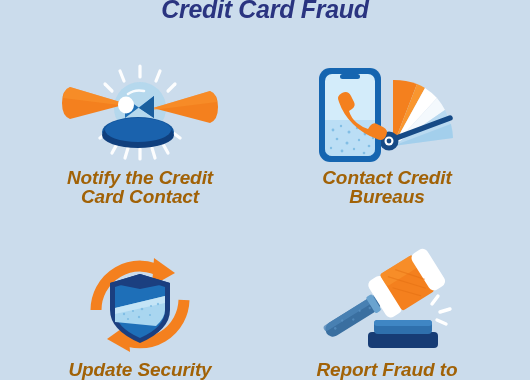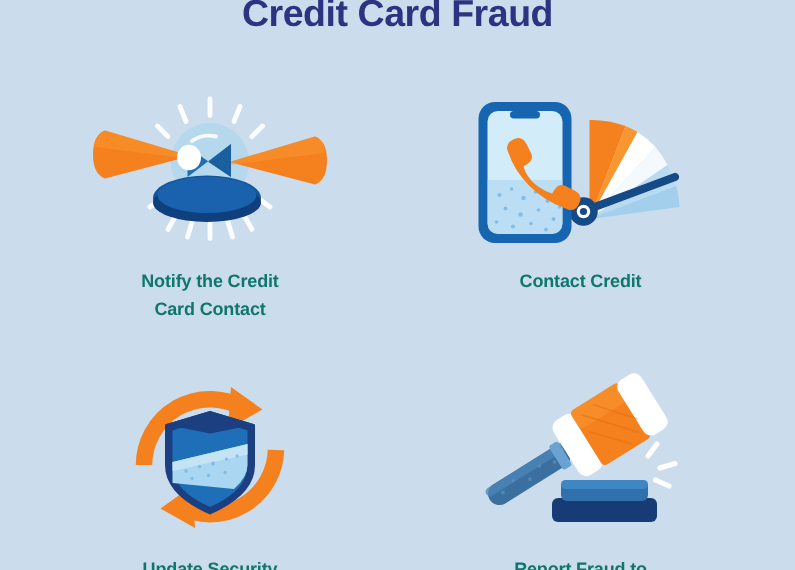--- a/index.html
+++ b/index.html
@@ -13,20 +13,21 @@
     background: #cbdcec;
     font-family: "Liberation Sans", sans-serif;
   }
 
   #infographic {
     position: relative;
     width: 484px;
     height: 380px;
     background: #cbdcec;
     overflow: hidden;
+    font-style: italic;
   }
 
   
   #page-title {
     position: absolute;
     top: -4px;
     left: 0;
     width: 530px;
     text-align: center;
     font-size: 25px;
@@ -55,24 +56,24 @@
   }
   .icon-wrap svg {
     position: absolute;
     left: 50%;
     top: 0;
     transform: translateX(-50%);
     display: block;
   }
 
   .step-label {
-    margin-top: 10px;
-    font-size: 12px;
+    margin-top: 0;
+    font-size: 19px;
     font-weight: bold;
-    color: #0f766e;
+    color: #a16207;
     line-height: 19px;
     letter-spacing: -0.1px;
   }
   .step-label .l2 { display: block; }
 
   
   .step-row-bottom .icon-wrap { height: 112px; }
 </style>
 </head>
 <body>
@@ -180,20 +181,21 @@
                  l3 6 q2 4 -2 7 l-3 2
                  q2 7 8 12 q5 4 11 6 l2 -3
                  q3 -4 7 -2 l6 3 q6 3 3 9
                  q-3 6 -9 3
                  q-14 -5 -24 -15
                  q-10 -10 -14 -22 Z" fill="#f4801e"></path>
       </svg>
     </div>
     <div class="step-label">
       <span>Contact Credit</span>
+      <span class="l2">Bureaus</span>
     </div>
   </div>
 
   <div class="step step-col-left step-row-bottom">
     <div class="icon-wrap">
       <svg width="128" height="112" viewBox="0 0 128 112">
 
         <path d="M20 62 A44 44 0 0 1 86 24" stroke="#f4801e" stroke-width="11" fill="none" stroke-linecap="butt"></path>
         <path d="M78 10 L99 25 L76 38 Z" fill="#f4801e"></path>
 

